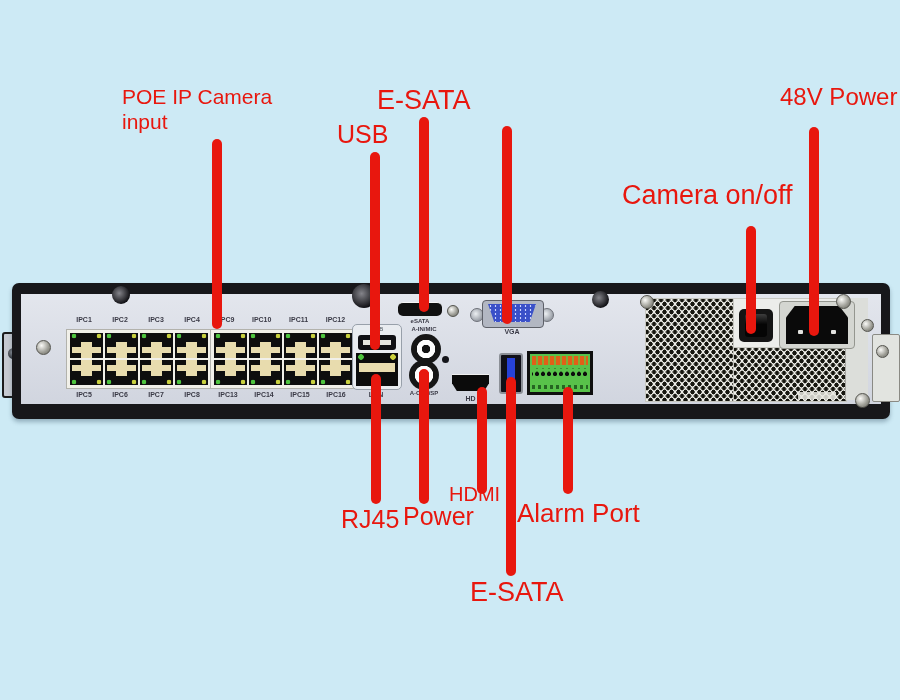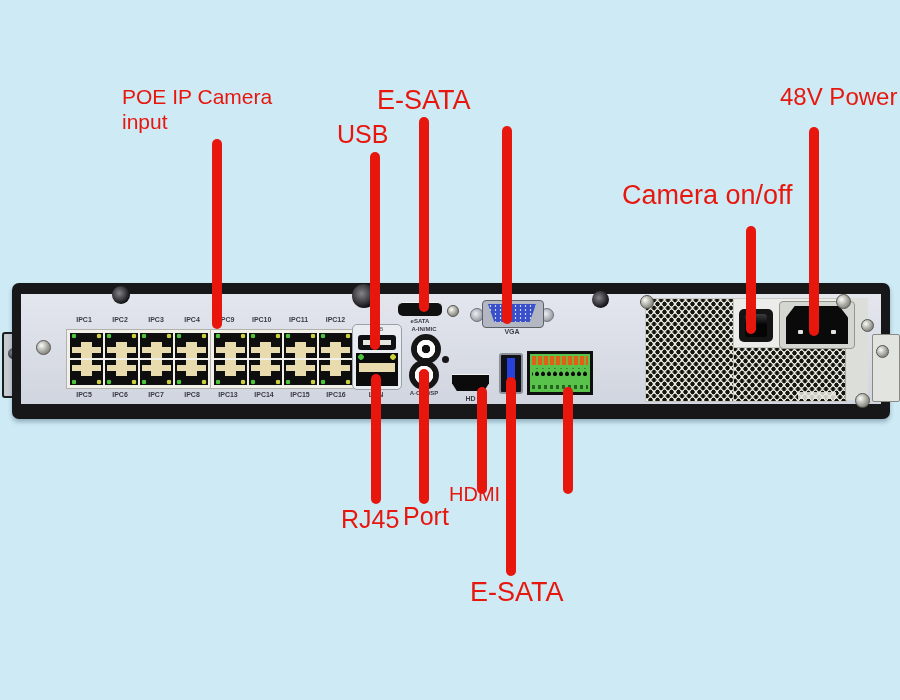--- a/index.html
+++ b/index.html
@@ -170,22 +170,23 @@
 
 <div class="stage">
 
   <div class="ann ann-poe">POE IP Camera
 input</div>
   <div class="ann ann-usb">USB</div>
   <div class="ann ann-esata-top">E-SATA</div>
   <div class="ann ann-power">48V Power</div>
   <div class="ann ann-switch">Camera on/off</div>
   <div class="ann ann-rj45">RJ45</div>
-  <div class="ann ann-audio">Port</div>
+  <div class="ann ann-audio">Power</div>
   <div class="ann ann-hdmi">HDMI</div>
+  <div class="ann ann-alarm">Alarm Port</div>
   <div class="ann ann-esata-bottom">E-SATA</div>
 
   <div class="pline pl-poe"></div>
   <div class="pline pl-usb"></div>
   <div class="pline pl-esata-top"></div>
   <div class="pline pl-vga"></div>
   <div class="pline pl-switch"></div>
   <div class="pline pl-power"></div>
   <div class="pline pl-rj45"></div>
   <div class="pline pl-audio"></div>

